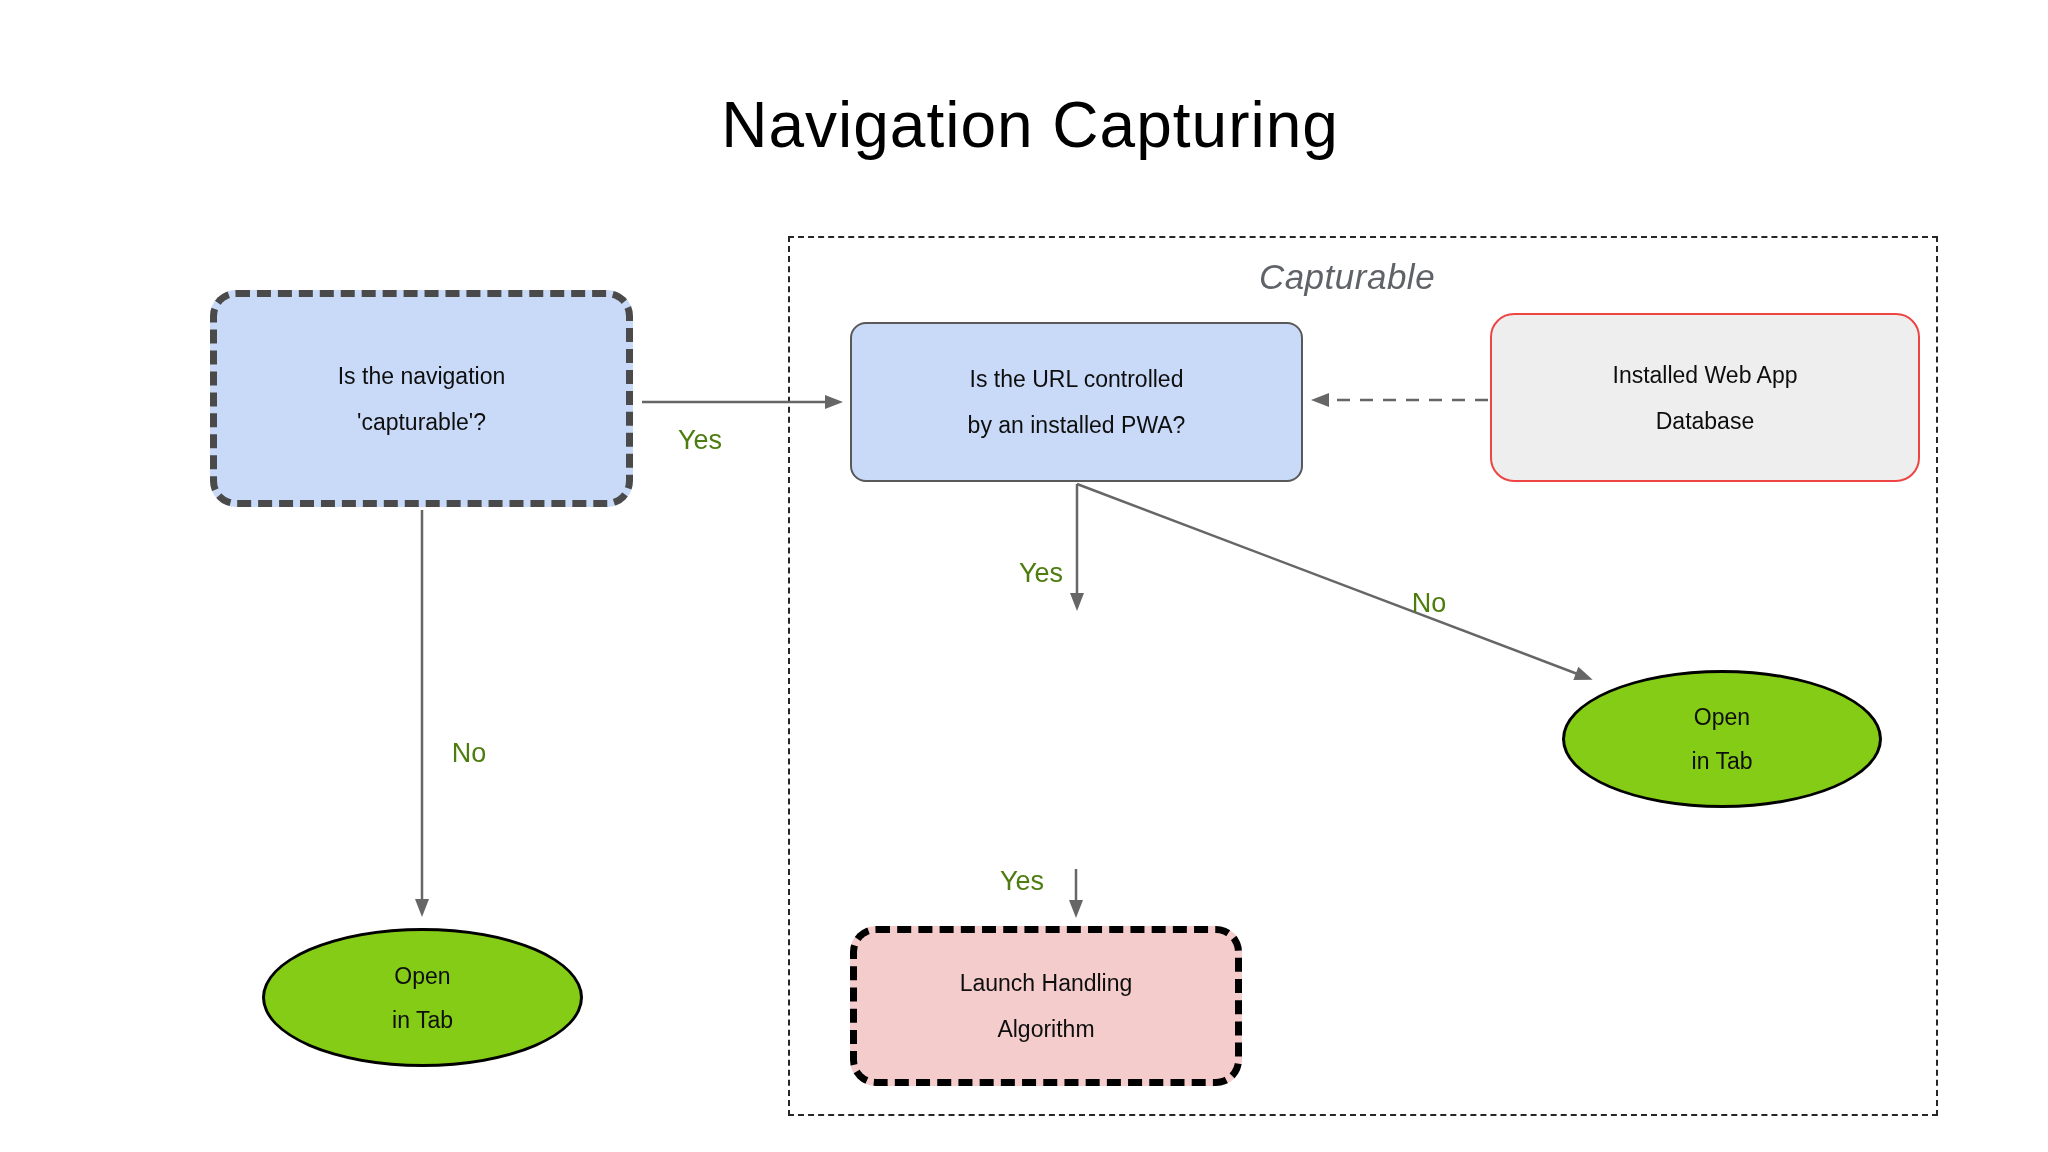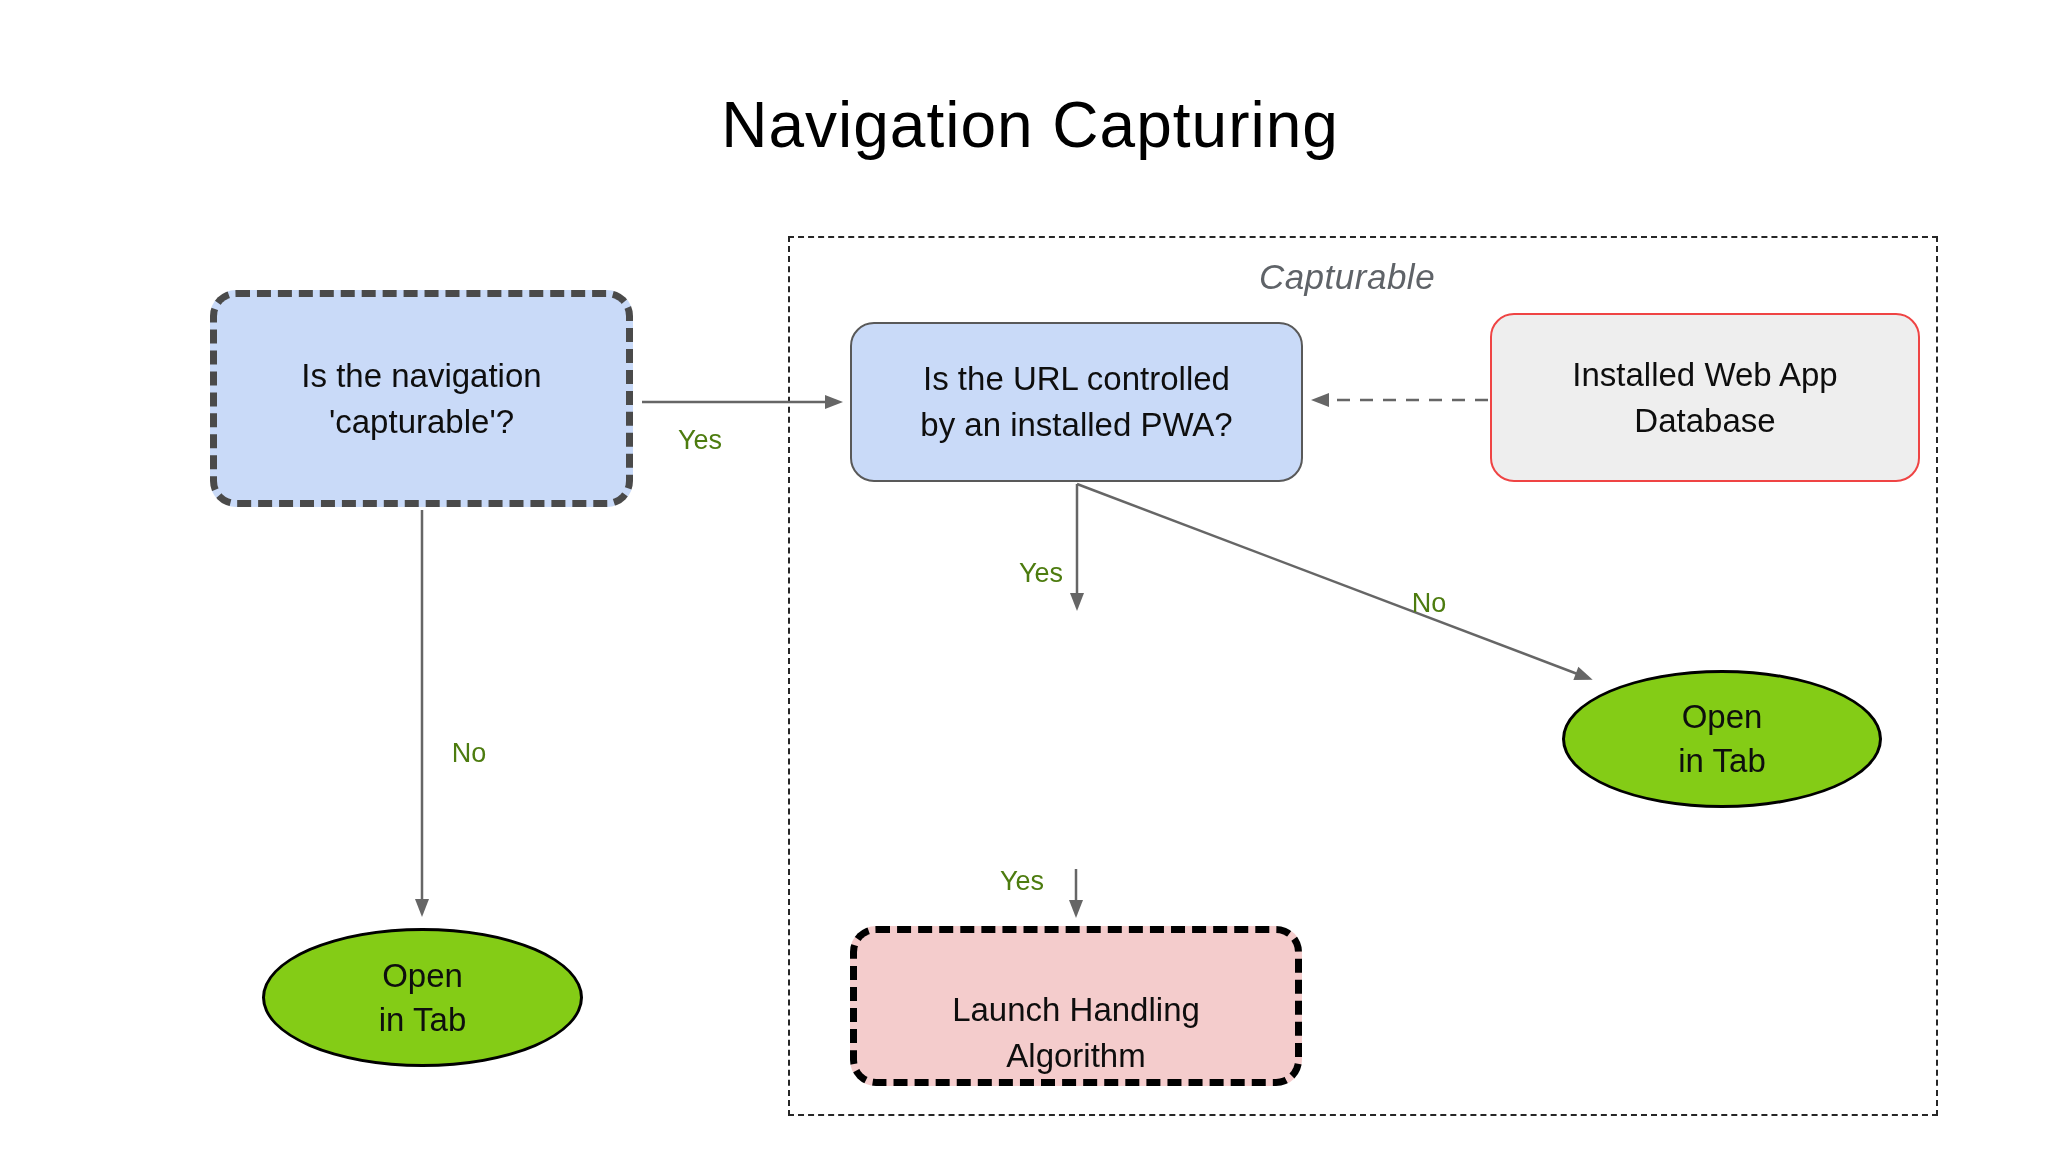--- a/index.html
+++ b/index.html
@@ -49,25 +49,25 @@
   }
   .node {
     position: absolute;
     display: flex;
     align-items: center;
     justify-content: center;
     text-align: center;
   }
   .node-text {
     white-space: pre-line;
-    font-size: 33px;
+    font-size: 23px;
     line-height: 46px;
     color: #0e0e0e;
   }
-  .blue-box   { background: #c9daf8; border: 2px solid #595959; border-radius: 24px; }
+  .blue-box   { background: #c9daf8; border: 2px solid #595959; border-radius: 16px; }
   .gray-box   { background: #eeeeee; border: 2px solid #ef4444; border-radius: 24px; }
   .dash-box   { background: #c9daf8; border: 7px dashed #4a4a4a; border-radius: 26px; }
   .red-box    { background: #f4cccc; border: 7px dashed #000000; border-radius: 26px; }
   .ellipse    { background: #84cc16; border: 3px solid #000000; border-radius: 50%; }
   .edge-label {
     position: absolute;
     transform: translate(-50%, -50%);
     font-size: 27px;
     color: #4d7c0f;
     white-space: nowrap;
@@ -111,21 +111,21 @@
     <span class="node-text">Installed Web App
 Database</span>
   </div>
 
 
   <div class="node ellipse" style="left:1562px; top:670px; width:320px; height:138px;">
     <span class="node-text" style="line-height:44px;">Open
 in Tab</span>
   </div>
 
-  <div class="node red-box" style="left:850px; top:926px; width:452px; height:160px;align-items:flex-end;">
+  <div class="node red-box" style="left:850px; top:926px; width:392px; height:160px;">
     <span class="node-text">Launch Handling
 Algorithm</span>
   </div>
 
   <div class="node ellipse" style="left:262px; top:928px; width:321px; height:139px;">
     <span class="node-text" style="line-height:44px;">Open
 in Tab</span>
   </div>
 
   <span class="edge-label" style="left:700px; top:440px;">Yes</span>

